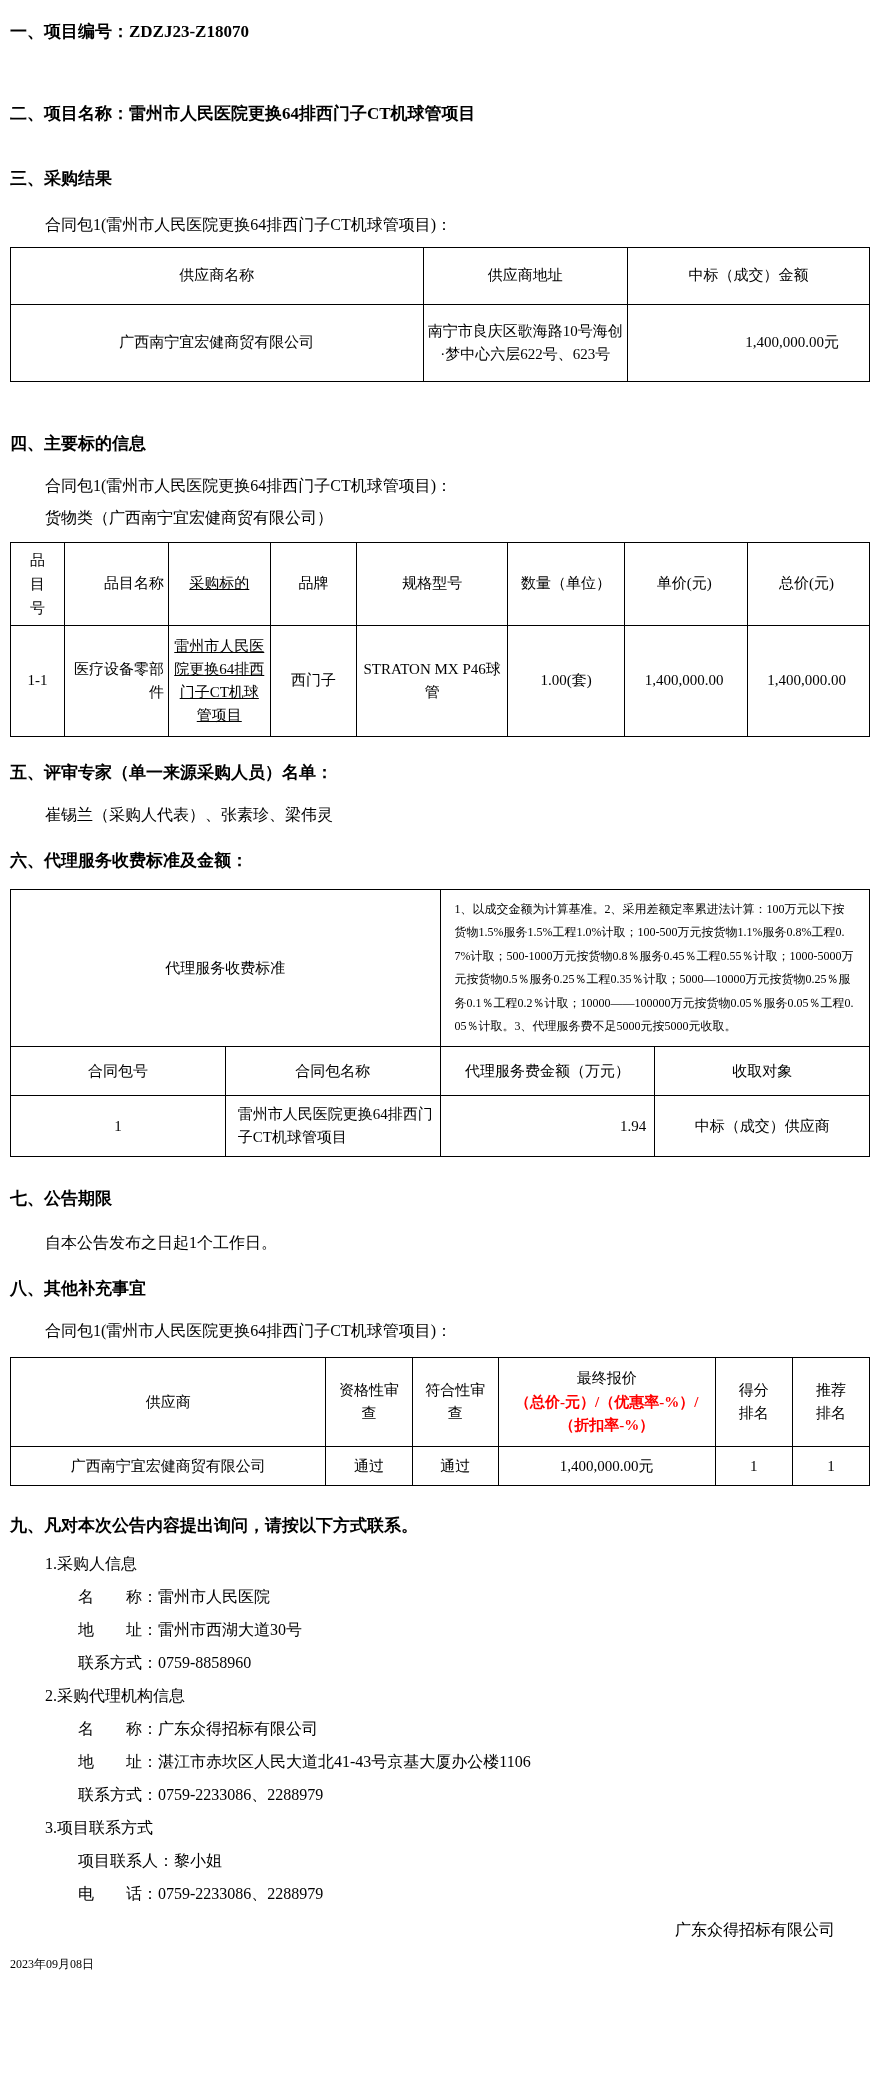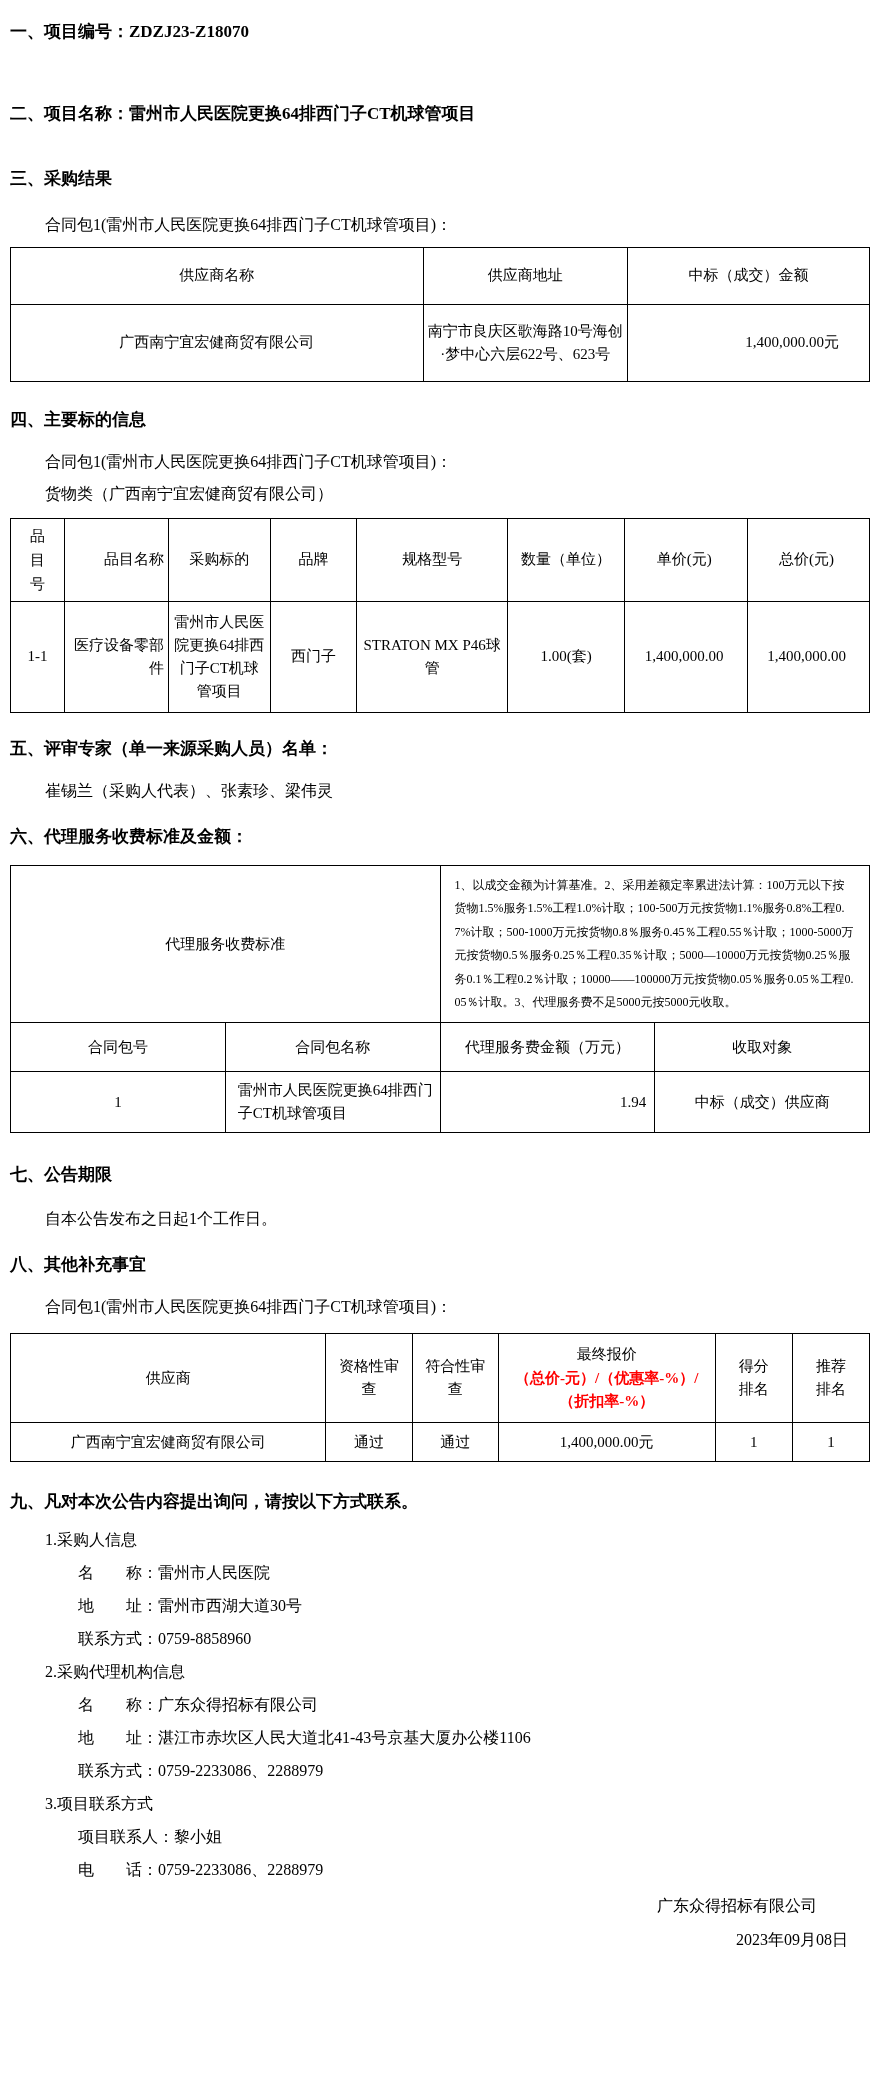--- a/index.html
+++ b/index.html
@@ -13,51 +13,51 @@
 
   table{border-collapse:collapse;width:100%;table-layout:fixed;}
   td{border:1px solid #000;font-size:15px;text-align:center;vertical-align:middle;
      padding:3px 4px;line-height:1.55;word-break:break-all;}
 
   
   .t-sec2{margin-top:62px;}
   .t-sec3{margin-top:45px;}
   .pkg1{margin-top:26px;}
   .tbl1{margin-top:12px;}
-  .t-sec4{margin-top:28px;}
+  .t-sec4{margin-top:52px;}
   .pkg4{margin-top:22px;}
   .cat4{margin-top:12px;}
   .tbl2{margin-top:14px;}
   .t-sec5{margin-top:26px;}
   .names{margin-top:22px;}
   .t-sec6{margin-top:26px;}
   .tbl6{margin-top:18px;}
   .t-sec7{margin-top:32px;}
   .sec7-content{margin-top:24px;}
   .t-sec8{margin-top:26px;}
   .pkg8{margin-top:22px;}
   .tbl8{margin-top:16px;}
   .t-sec9{margin-top:30px;}
   .contact-heading{margin-top:18px;}
   .contact-line{margin-top:13px;}
-  .footer-company{margin-top:16px;text-align:right;margin-right:53px;font-size:16px;line-height:20px;}
-  .footer-date{margin-top:14px;text-align:right;margin-right:22px;font-size:16px;line-height:20px;}
+  .footer-company{margin-top:16px;text-align:right;margin-right:35px;font-size:16px;line-height:20px;}
+  .footer-date{margin-top:14px;margin-right:32px;font-size:12px;line-height:20px;}
 
   
   .tbl1 .c1{width:48.5%;}
   .tbl1 .c2{width:23.5%;}
   .tbl1 .c3{width:28%;}
   .tbl1 .hrow td{height:50px;}
   .tbl1 .drow td{height:70px;}
   .tbl1 .drow .c3{text-align:right;padding-right:30px;}
 
   
   .tbl2 .c1{width:5.8%;}
   .tbl2 .c2{width:12.2%;text-align:right;}
-  .tbl2 .c3{width:11.9%;}
+  .tbl2 .c3{width:11.9%;text-decoration:underline;}
   .tbl2 .c4{width:10%;}
   .tbl2 .c5{width:18.1%;margin-top:6px;}
   .tbl2 .c6{width:13.9%;}
   .tbl2 .c7{width:14.1%;}
   .tbl2 .c8{width:14%;}
   .tbl2 .hrow td{height:76px;}
   .tbl2 .drow td{height:104px;}
   .tbl2 .num{text-align:center;padding-right:8px;}
   .w1{display:inline-block;width:1em;line-height:1.6;}
   .w2{display:inline-block;width:2em;}

